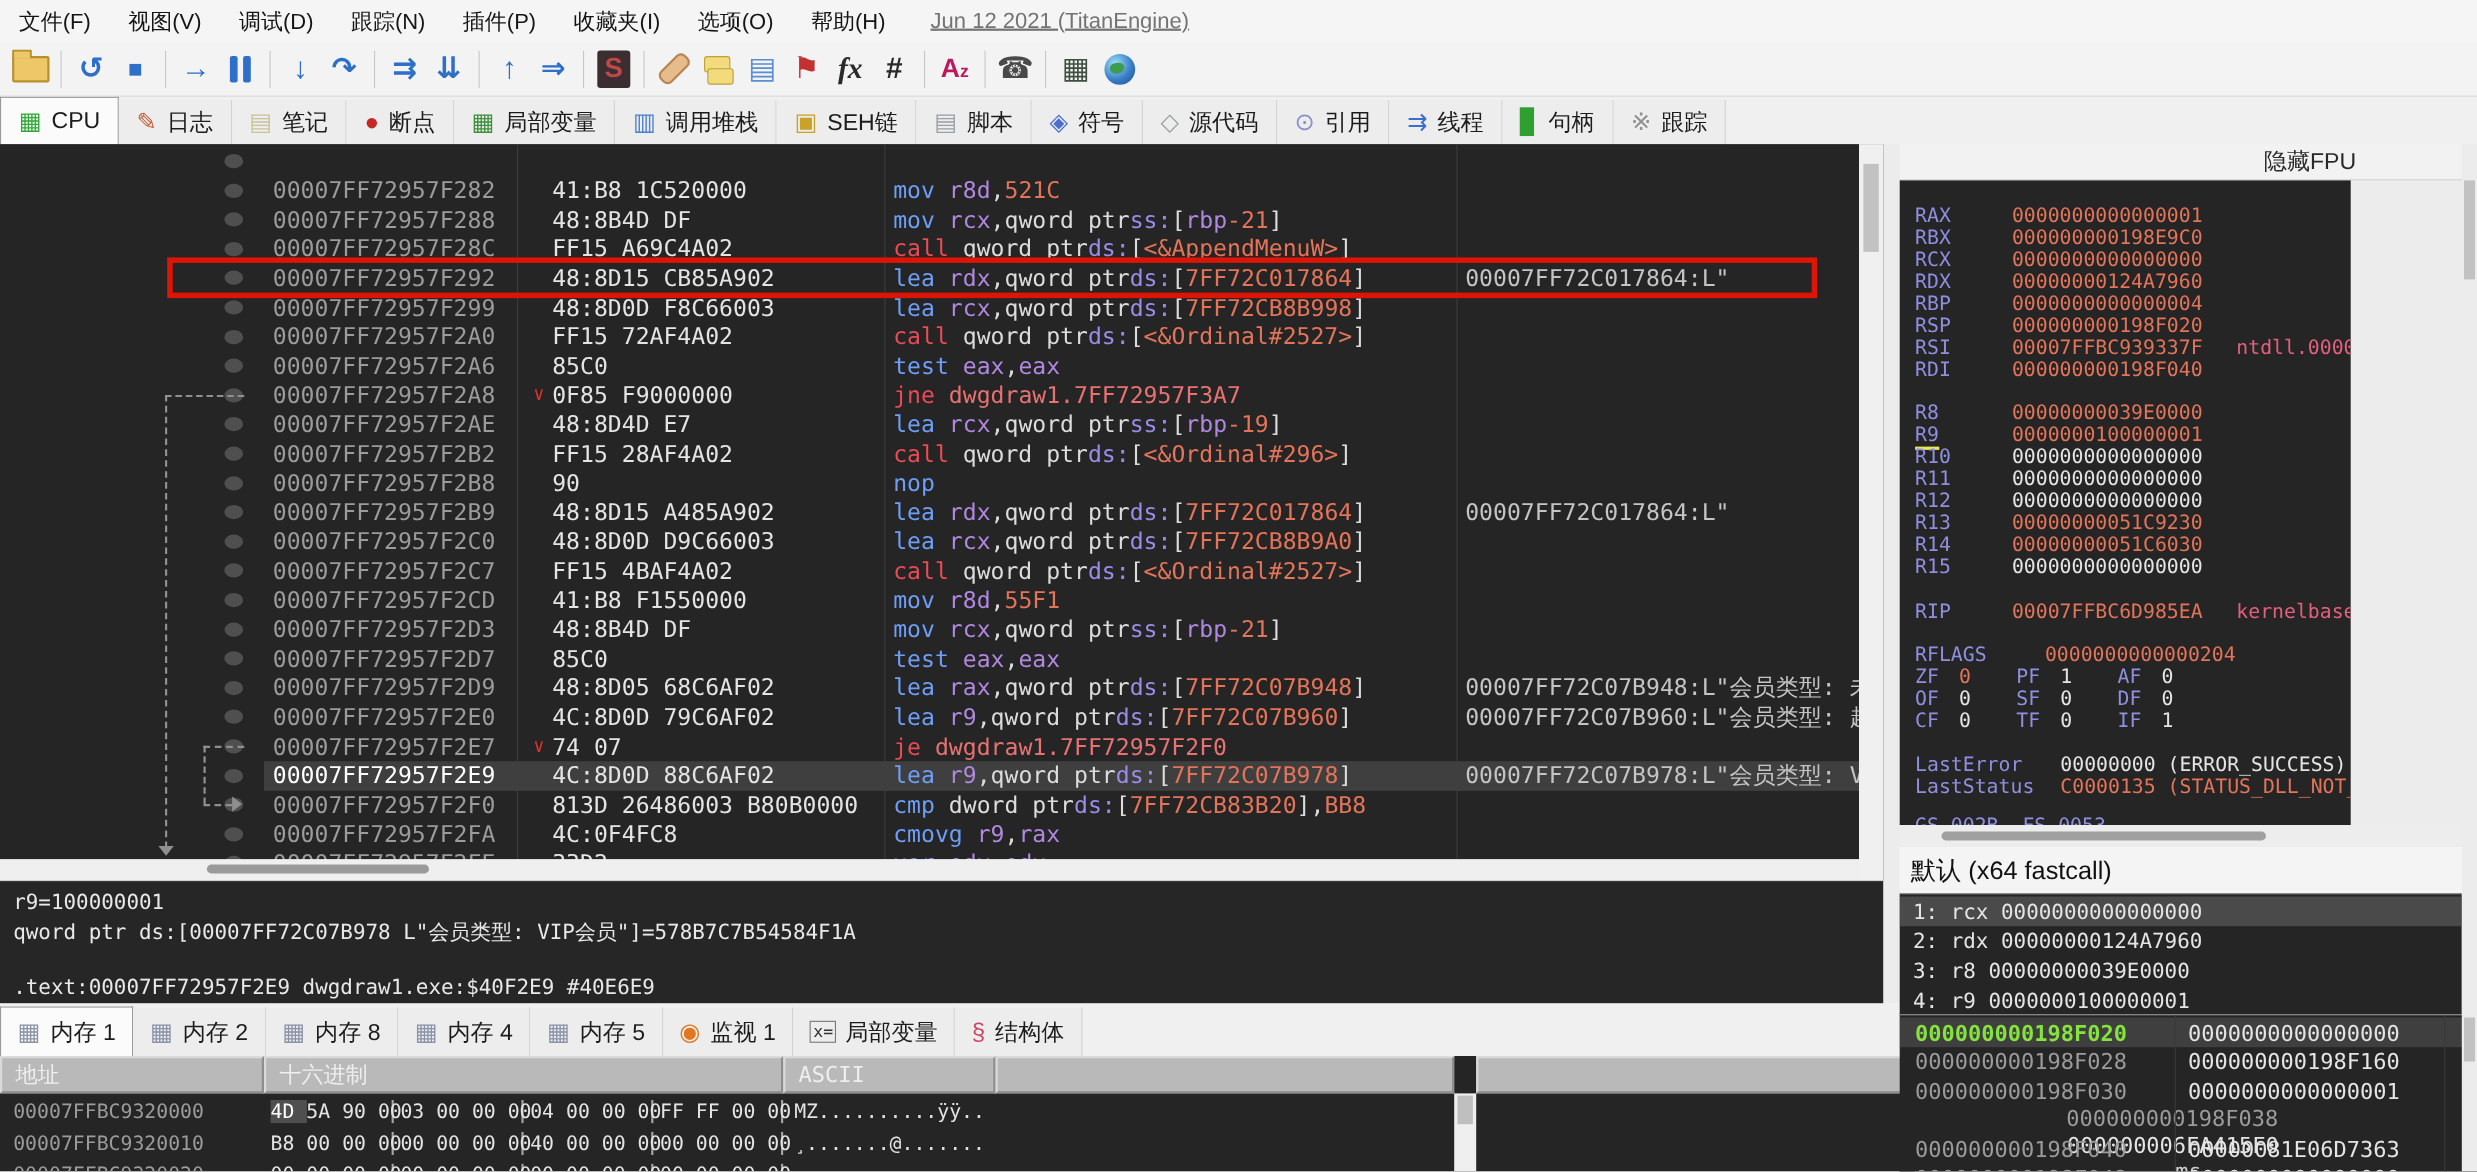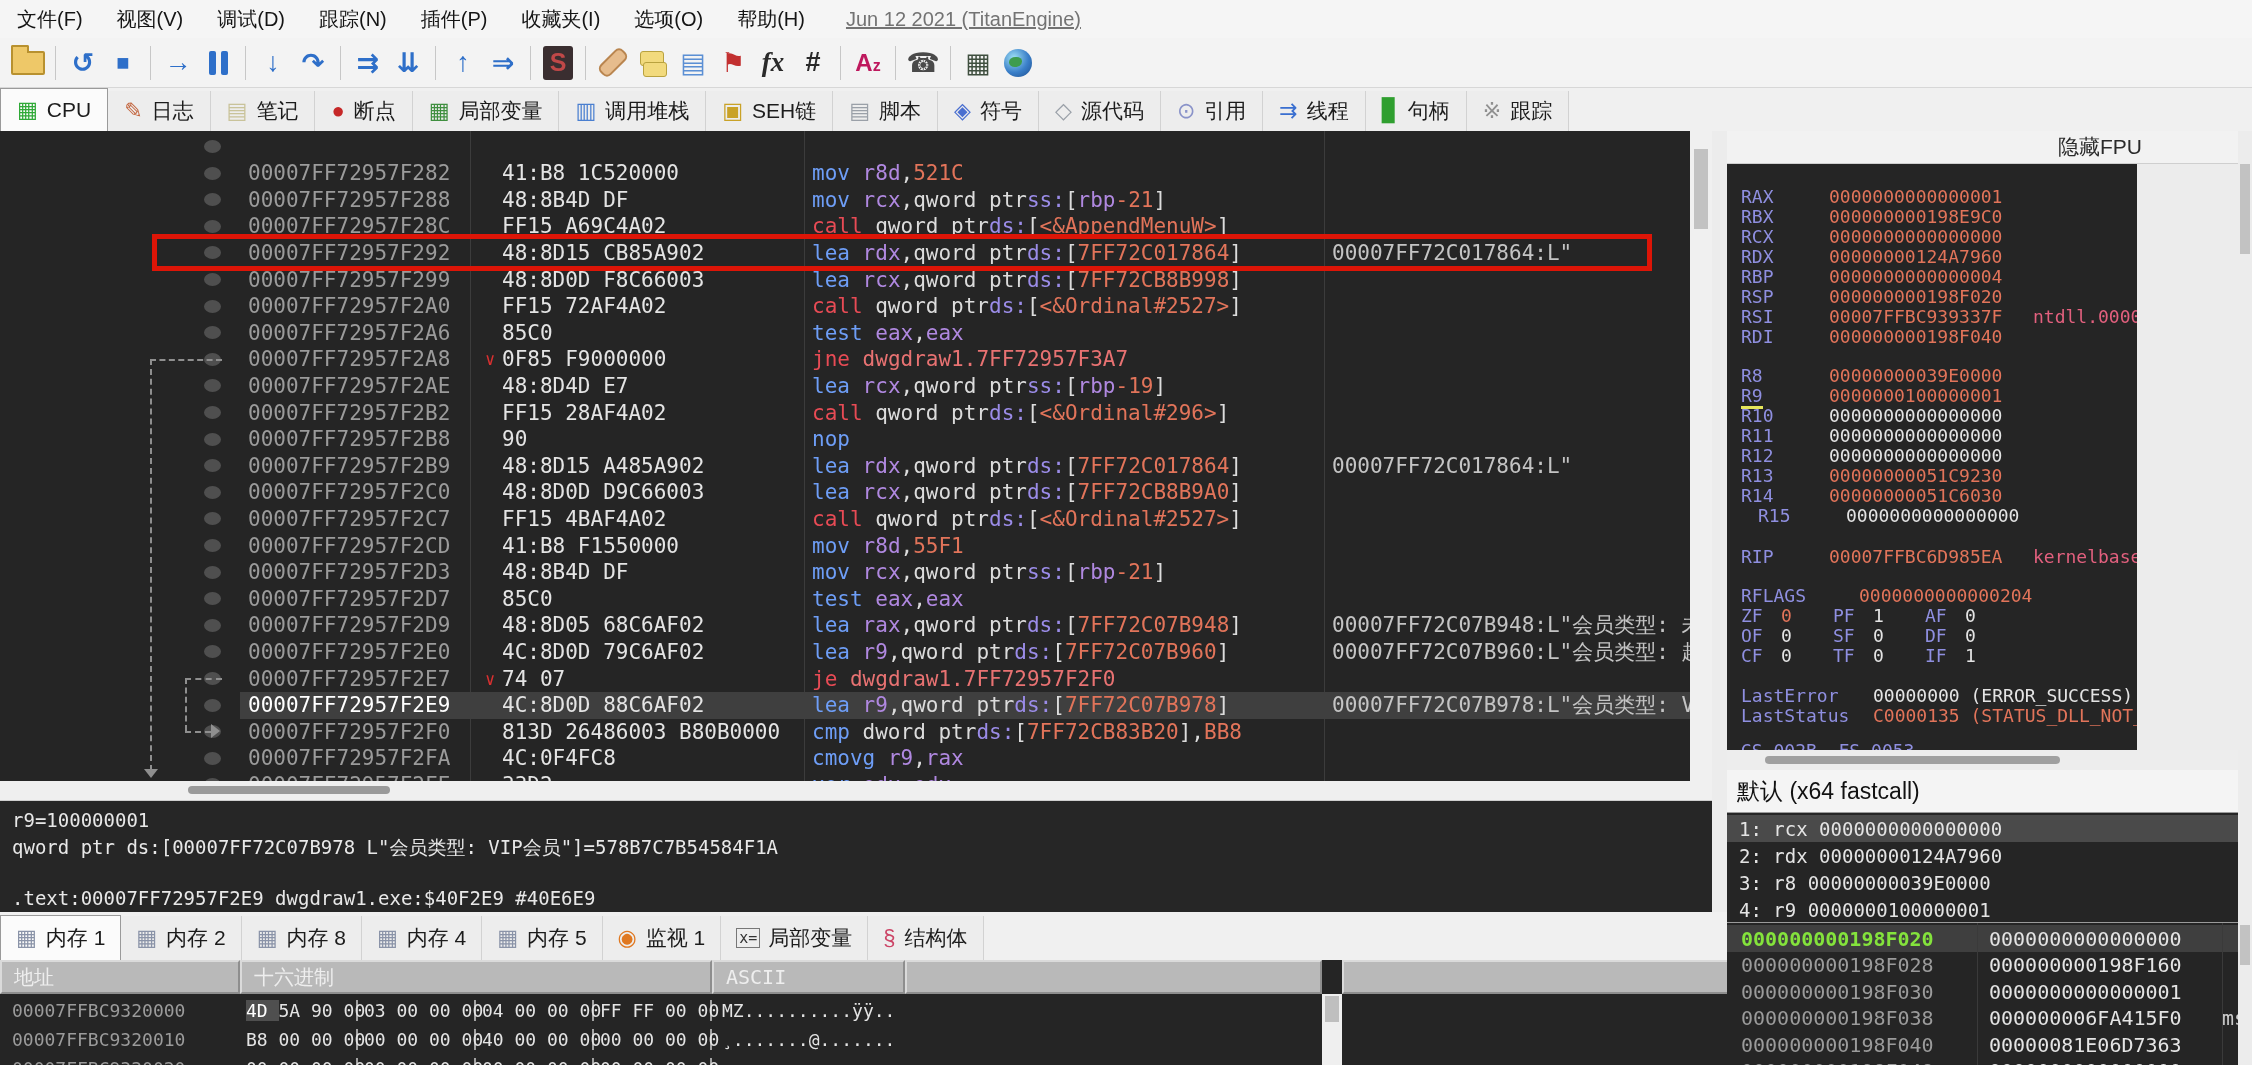--- a/index.html
+++ b/index.html
@@ -411,21 +411,21 @@
     <div class="regline mono" style="top: 122px;"><span class="regname">RSP</span><span class="regval chg">000000000198F020</span></div>
     <div class="regline mono" style="top: 142px;"><span class="regname">RSI</span><span class="regval chg">00007FFBC939337F</span><span class="regnote">ntdll.00007FFBC939337F</span></div>
     <div class="regline mono" style="top: 162px;"><span class="regname">RDI</span><span class="regval chg">000000000198F040</span></div>
     <div class="regline mono" style="top: 201px;"><span class="regname">R8</span><span class="regval chg">00000000039E0000</span></div>
     <div class="regline mono" style="top: 221px;"><span class="regname u"><span>R9</span></span><span class="regval chg">0000000100000001</span></div>
     <div class="regline mono" style="top: 241px;"><span class="regname">R10</span><span class="regval">0000000000000000</span></div>
     <div class="regline mono" style="top: 261px;"><span class="regname">R11</span><span class="regval">0000000000000000</span></div>
     <div class="regline mono" style="top: 281px;"><span class="regname">R12</span><span class="regval">0000000000000000</span></div>
     <div class="regline mono" style="top: 301px;"><span class="regname">R13</span><span class="regval chg">00000000051C9230</span></div>
     <div class="regline mono" style="top: 321px;"><span class="regname">R14</span><span class="regval chg">00000000051C6030</span></div>
-    <div class="regline mono" style="top: 341px; margin-left: 17px;"><span class="regname">R15</span><span class="regval">0000000000000000</span></div>
+    <div class="regline mono" style="top: 341px;"><span class="regname">R15</span><span class="regval">0000000000000000</span></div>
     <div class="regline mono" style="top: 382px;"><span class="regname">RIP</span><span class="regval chg">00007FFBC6D985EA</span><span class="regnote">kernelbase.00007FFBC6D985EA</span></div>
     <div class="regline mono" style="top: 421px;"><span class="regname" style="width: 118px;">RFLAGS</span><span class="regval chg">0000000000000204</span></div>
     <div class="regline mono" style="top: 441px;"><span class="flagname">ZF</span><span class="flagval chg">0</span><span class="flagname">PF</span><span class="flagval">1</span><span class="flagname">AF</span><span class="flagval">0</span></div>
     <div class="regline mono" style="top: 461px;"><span class="flagname">OF</span><span class="flagval">0</span><span class="flagname">SF</span><span class="flagval">0</span><span class="flagname">DF</span><span class="flagval">0</span></div>
     <div class="regline mono" style="top: 481px;"><span class="flagname">CF</span><span class="flagval">0</span><span class="flagname">TF</span><span class="flagval">0</span><span class="flagname">IF</span><span class="flagval">1</span></div>
     <div class="regline mono" style="top: 521px;"><span class="regname" style="width: 132px;">LastError</span><span class="regval">00000000 (ERROR_SUCCESS)</span></div>
     <div class="regline mono" style="top: 541px;"><span class="regname" style="width: 132px;">LastStatus</span><span class="regval chg">C0000135 (STATUS_DLL_NOT_FOUND)</span></div>
     <div class="regline mono" style="top: 576px; color: rgb(143, 143, 224);">GS 002B  FS 0053</div>
   </div>
 <div id="reghscroll">
@@ -437,21 +437,21 @@
 <div id="argspanel" class="dark mono">
     <div class="argrow sel" style="top: 2px;">1: rcx 0000000000000000</div>
     <div class="argrow" style="top: 29px;">2: rdx 00000000124A7960</div>
     <div class="argrow" style="top: 56px;">3: r8 00000000039E0000</div>
     <div class="argrow" style="top: 83px;">4: r9 0000000100000001</div>
   </div>
 <div id="stackpanel" class="dark mono">
     <div class="strow sel" style="top: 2px;"><span class="st-addr green">000000000198F020</span><span class="st-val">0000000000000000</span><span class="st-cmt"></span></div>
     <div class="strow" style="top: 28.5px;"><span class="st-addr">000000000198F028</span><span class="st-val">000000000198F160</span><span class="st-cmt"></span></div>
     <div class="strow" style="top: 55px;"><span class="st-addr">000000000198F030</span><span class="st-val">0000000000000001</span><span class="st-cmt"></span></div>
-    <div class="strow" style="top: 81.5px;"><span class="st-addr">000000000198F038</span><span class="st-val">000000006FA415F0</span><span class="st-cmt">ms</span></div>
+    <div class="strow" style="top: 81.5px; flex-direction: column;"><span class="st-addr">000000000198F038</span><span class="st-val">000000006FA415F0</span><span class="st-cmt">ms</span></div>
     <div class="strow" style="top: 108px;"><span class="st-addr">000000000198F040</span><span class="st-val">00000081E06D7363</span><span class="st-cmt"></span></div>
     <div class="strow" style="top: 134.5px;"><span class="st-addr">000000000198F048</span><span class="st-val">0000000000000000</span><span class="st-cmt"></span></div>
     <div class="stdiv" style="left: 250px;"></div>
     <div class="stdiv" style="left: 495px;"></div>
   </div>
 <div id="righttrack">
     <div class="rthumb" style="top: 33px; height: 90px;"></div>
     <div class="rthumb" style="top: 794px; height: 40px;"></div>
   </div>
 

